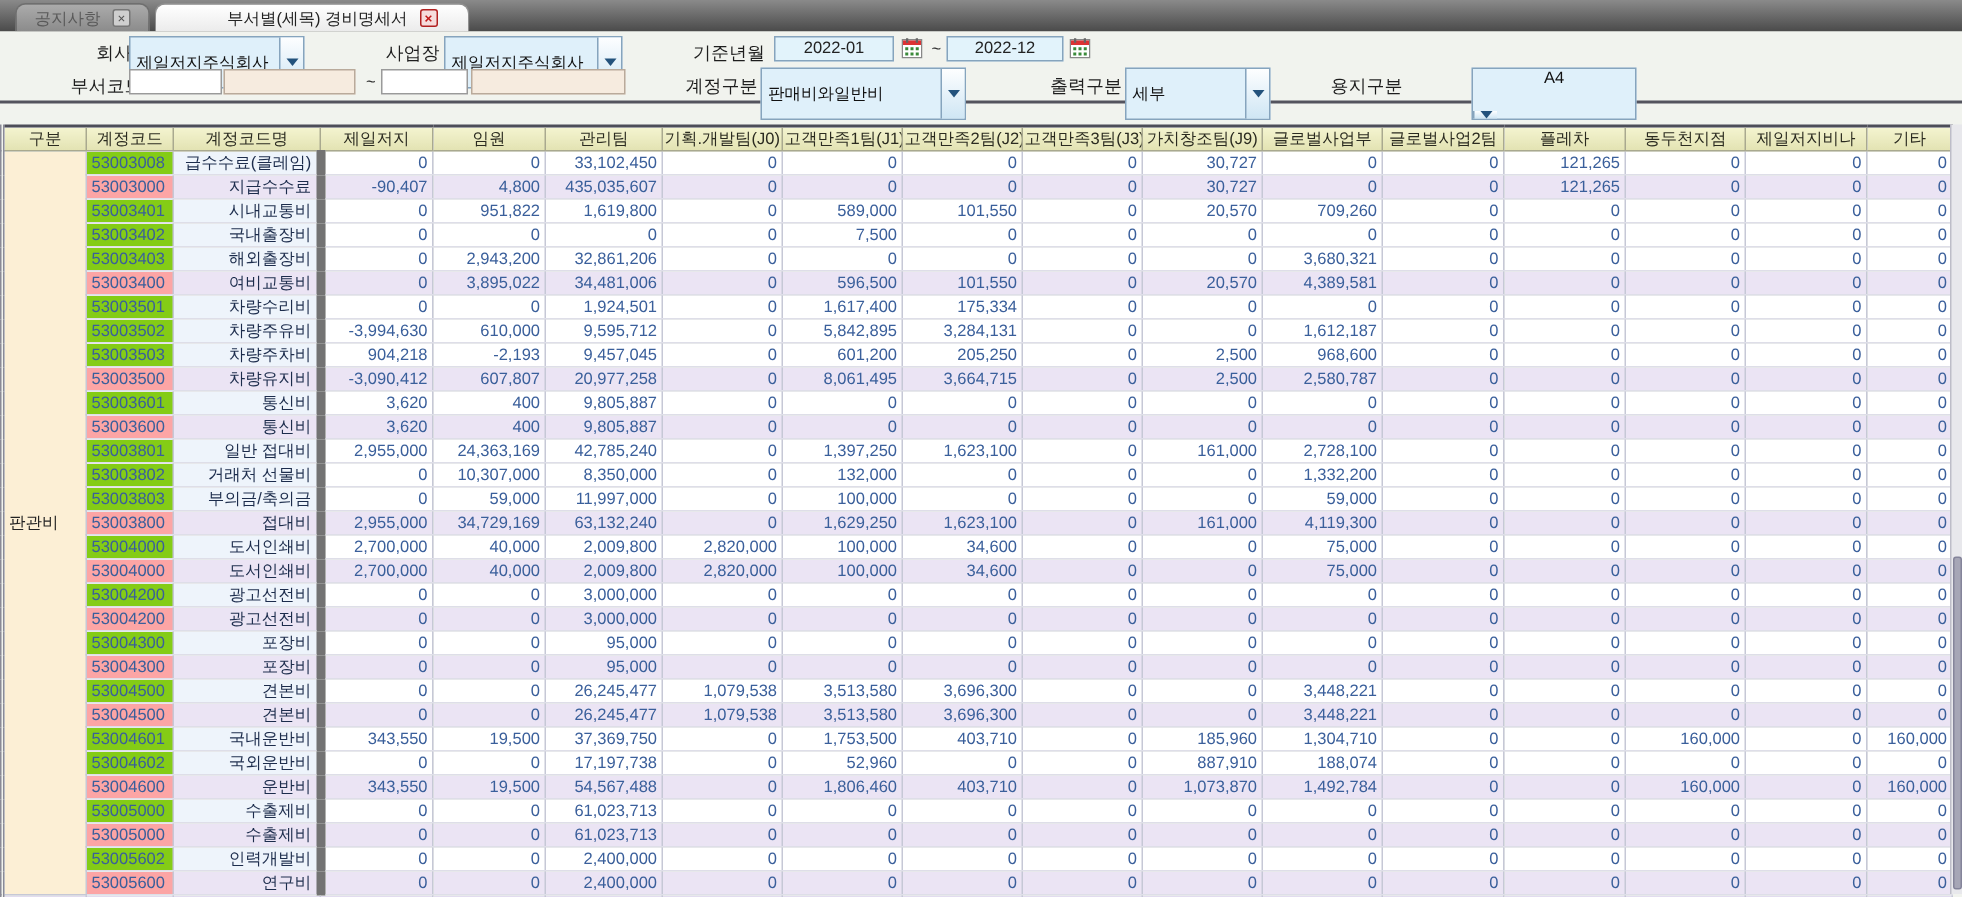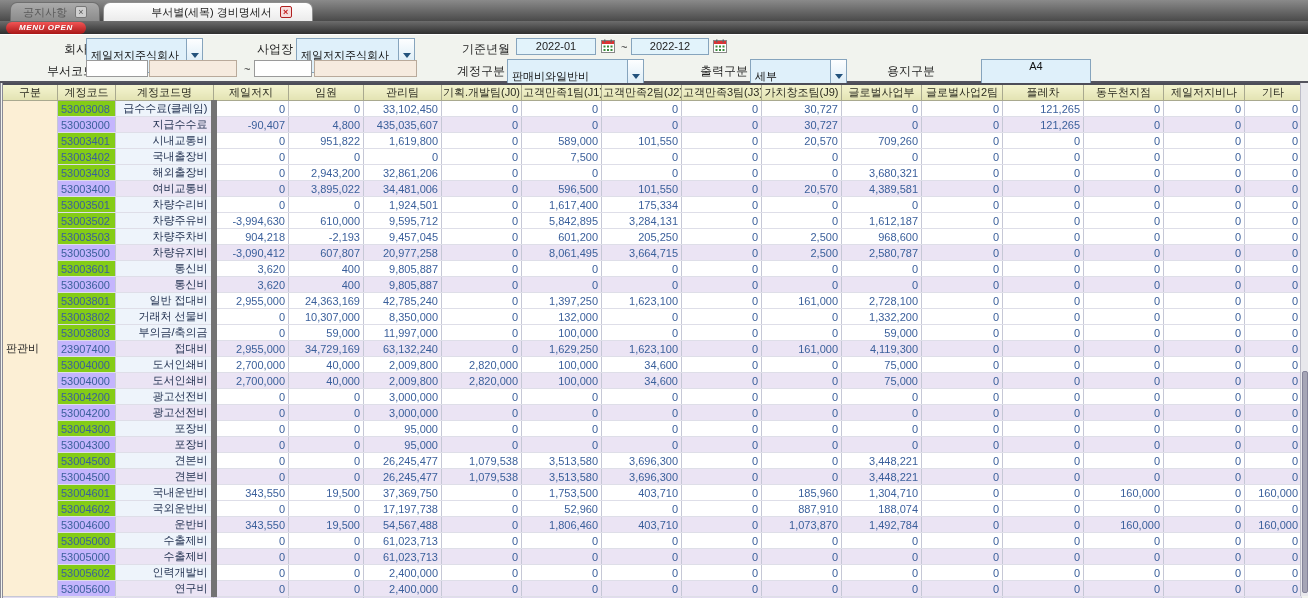--- a/index.html
+++ b/index.html
@@ -50,21 +50,21 @@
   .grid th { height:16px; background:linear-gradient(#f4f4d0,#e3e3b3); color:#2b2b20;
     font-weight:normal; border:1px solid #a9a98f; border-top:2px solid #4d4d58;
     padding:0 1px; overflow:hidden; white-space:nowrap; }
   .grid td { height:15px; padding:0 3px; white-space:nowrap; overflow:hidden;
     border-right:1px solid #c6c8d6; border-bottom:1px solid #dedee8; background:#fff; }
   .grid td.num { text-align:right; color:#3a5f9b; }
   .grid td.code { background:#84cc16; color:#3a5f9b; }
   .grid td.name { background:#eef4fb; text-align:right; color:#1c2c4c;
     border-right:6px solid #737373; }
   .grid tr.summary td { background:#ebe4f4; }
-  .grid tr.summary td.code { background:#c4b5fd; }
+  .grid tr.summary td.code { background:#fca5a5; }
   .grid tr.summary td.name { background:#ebe4f4; }
   .grid td.group-cell { background:#fcefd5; vertical-align:middle; text-align:left;
     color:#222; border-bottom:1px solid #c6c8d6; }
   .grid tr.subtotal td { background:#e2dcef; color:#20203c; border-top:1px solid #9a9ab0; }
   .grid tr.subtotal td.lbl, .grid tr.total td.lbl { text-align:left; }
   .grid tr.subtotal td.num, .grid tr.total td.num { color:#34508c; }
 
   
   .vscroll { position:absolute; right:0; top:83px; width:8px; height:513px;
     background:#e8e8ec; border-left:1px solid #bdbdc8; }
@@ -80,23 +80,20 @@
     <div class="tab inactive">
       <span>공지사항</span>
       <span class="closebox">×</span>
     </div>
     <div class="tab active">
       <span>부서별(세목) 경비명세서</span>
       <span class="closebox">×</span>
     </div>
   </div>
 
-  <div class="menubar">
-    <div class="menu-open">MENU OPEN</div>
-  </div>
 
   <div class="filters">
     <span class="flabel" style="left:64px; top:6px;">회사</span>
     <div class="combo" style="left:86px; top:3px; width:117px;">
       <span class="ctxt">제일저지주식회사</span>
       <span class="cbtn">
           <span class="chev"></span>
         </span>
     </div>
 
@@ -480,21 +477,21 @@
           <td class="num">0</td>
           <td class="num">0</td>
           <td class="num">59,000</td>
           <td class="num">0</td>
           <td class="num">0</td>
           <td class="num">0</td>
           <td class="num">0</td>
           <td class="num">0</td>
         </tr>
         <tr class="summary">
-          <td class="code">23907400</td>
+          <td class="code">53003800</td>
           <td class="name">접대비</td>
           <td class="num">2,955,000</td>
           <td class="num">34,729,169</td>
           <td class="num">63,132,240</td>
           <td class="num">0</td>
           <td class="num">1,629,250</td>
           <td class="num">1,623,100</td>
           <td class="num">0</td>
           <td class="num">161,000</td>
           <td class="num">4,119,300</td>

